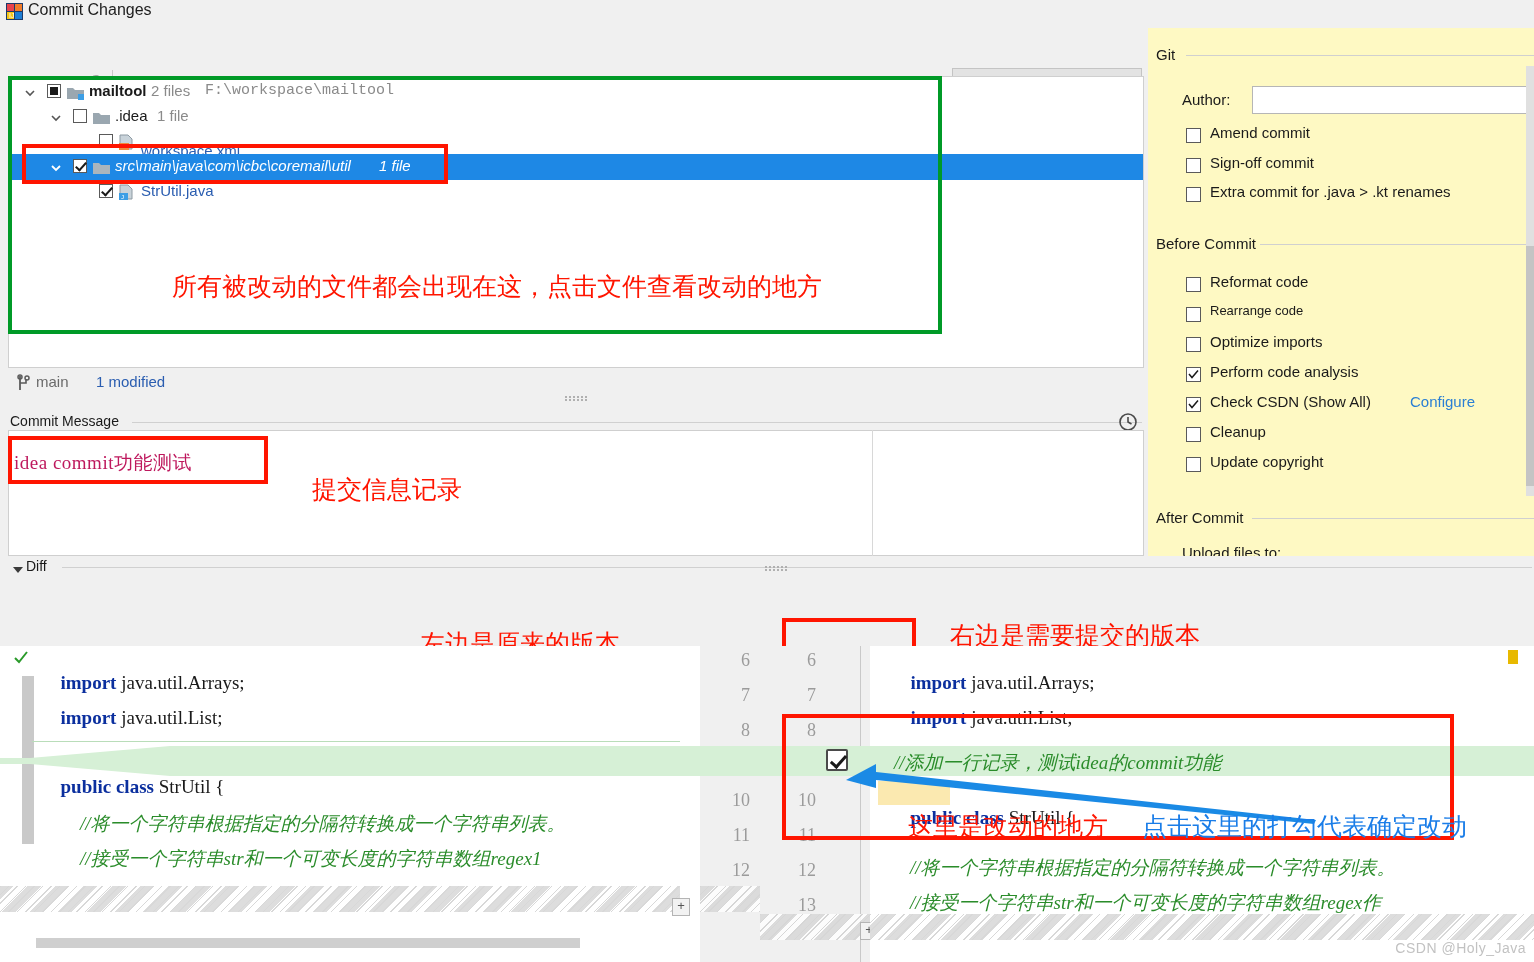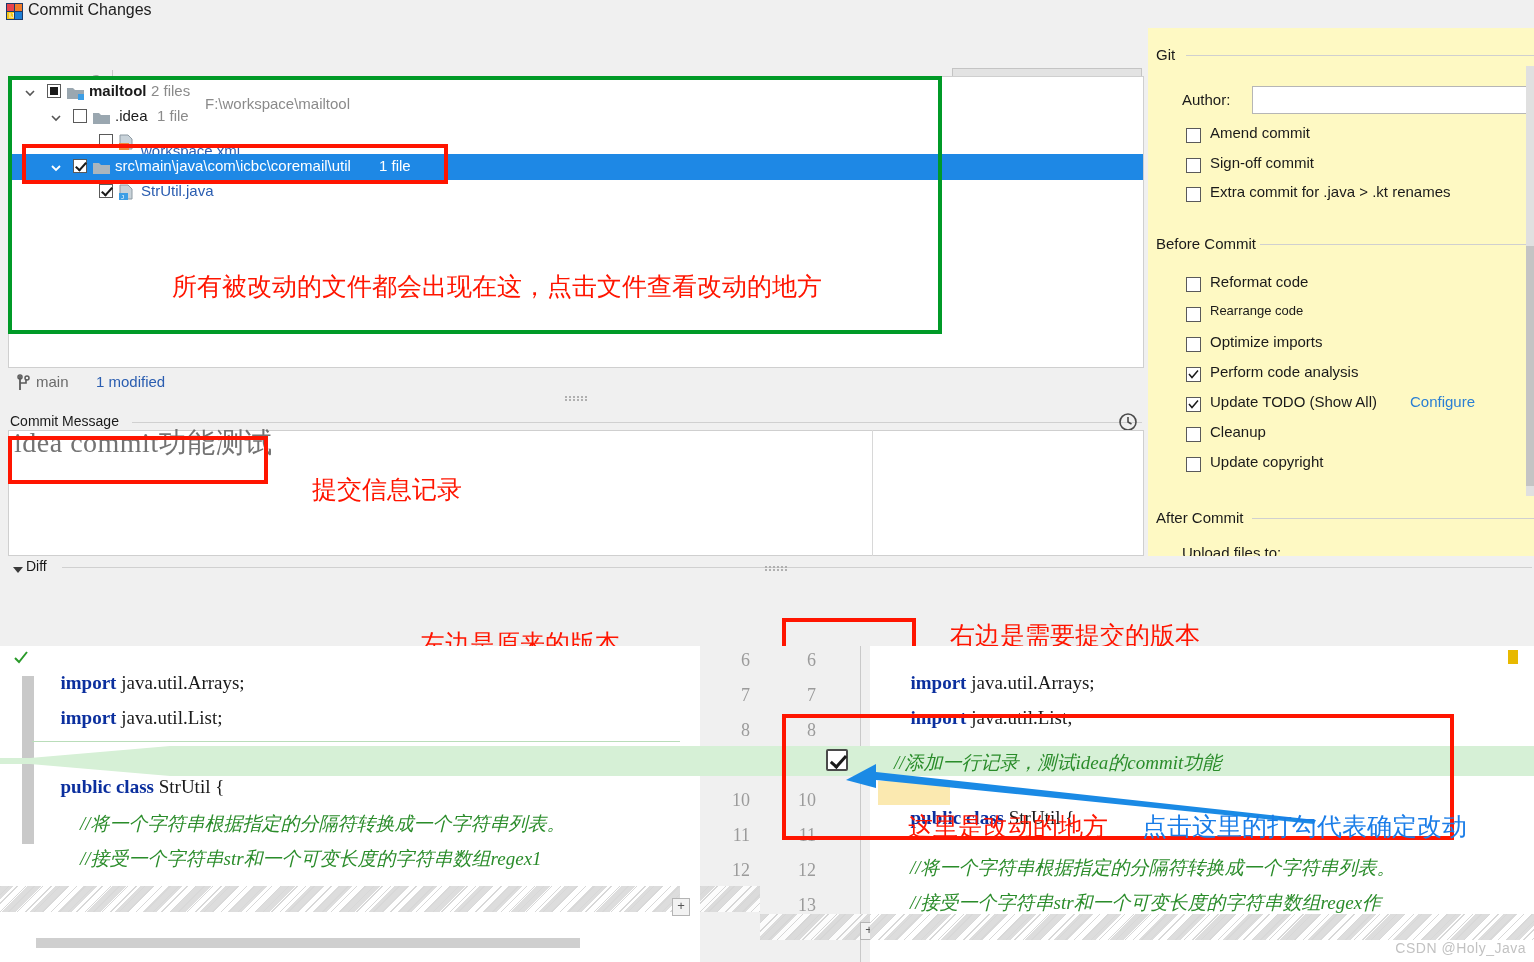--- a/index.html
+++ b/index.html
@@ -24,21 +24,21 @@
 
   
   #cl-label{left:862px;top:47px;font-size:15px;}
   #cl-combo{left:952px;top:40px;width:188px;height:30px;background:#e3e3e3;border:1px solid #c4c4c4;}
   #cl-combo .val{position:absolute;left:8px;top:5px;font-size:15px;color:#555;font-weight:bold;}
   #cl-combo .chev{position:absolute;right:9px;top:10px;}
 
   
   #tree{left:8px;top:76px;width:1134px;height:290px;background:#ffffff;border:1px solid #cfcfcf;overflow:hidden;}
   .trow{position:absolute;left:0;width:1134px;height:26px;}
-  .trow.sel{background:#1e88e5;}
+  .trow.sel{background:#1e88e5;font-style:italic;}
   .twist{position:absolute;width:14px;height:14px;}
   .tcheck{position:absolute;width:14px;height:14px;border:1px solid #5a5a5a;background:#fff;box-sizing:border-box;}
   .tcheck.sq:after{content:"";position:absolute;left:2px;top:2px;width:8px;height:8px;background:#1a1a1a;}
   .tcheck.ck:after{content:"";position:absolute;left:4px;top:0px;width:4px;height:9px;border:solid #1a1a1a;border-width:0 2px 2px 0;transform:rotate(42deg);}
   .tfolder{position:absolute;width:16px;height:13px;}
   .tlabel{position:absolute;font-size:15px;}
   .tdim{color:#8a8a8a;}
   .tlink{color:#2a5db0;}
   .jicon{position:absolute;width:14px;height:15px;}
 
@@ -49,21 +49,21 @@
   #splitgrip{left:565px;top:396px;width:24px;height:6px;}
   .dotline{position:absolute;width:24px;height:2px;
     background-image:repeating-linear-gradient(90deg,#b0b0b0 0 2px,transparent 2px 4px);}
 
   
   #cm-title{left:10px;top:413px;font-size:14px;}
   #cm-rule{left:132px;top:422px;width:1010px;height:1px;background:#d0d0d0;}
   #cm-clock{left:1118px;top:412px;width:20px;height:20px;}
   #cm-box{left:8px;top:430px;width:1134px;height:124px;background:#fff;border:1px solid #cfcfcf;}
   #cm-vline{left:872px;top:430px;width:1px;height:126px;background:#d8d8d8;}
-  #cm-text{left:14px;top:424px;font-family:"Liberation Serif","DejaVu Serif",serif;font-size:28px;color:#737373;letter-spacing:.5px;}
+  #cm-text{left:14px;top:450px;font-family:"Liberation Serif","DejaVu Serif",serif;font-size:19px;color:#be185d;letter-spacing:.5px;}
 
   
   #diff-caret{left:12px;top:562px;}
   #diff-title{left:26px;top:558px;font-size:14px;}
   #diff-rule{left:62px;top:567px;width:1470px;height:1px;background:#d0d0d0;}
   #diff-grip{left:765px;top:566px;}
 
   #diffbar{left:0;top:582px;width:1534px;height:42px;background:#f0f0f0;}
 
   
@@ -200,21 +200,21 @@
     </span>
     <span class="tcheck sq" style="left:38px;top:5px;"></span>
     <span class="tfolder" style="left:58px;top:7px;">
       <svg width="18" height="14" viewBox="0 0 18 14">
         <path d="M0 2 H6 L8 4 H17 V13 H0 Z" fill="#9aa7b0"></path>
         <rect x="11" y="8" width="6" height="6" fill="#3c9ee5"></rect>
       </svg>
     </span>
     <span class="tlabel" style="left:80px;top:3px;font-weight:bold;">mailtool</span>
     <span class="tlabel tdim" style="left:142px;top:3px;">2 files</span>
-    <span class="tlabel tdim" style="left:196px;top:16px;">F:\workspace\mailtool</span>
+    <span class="tlabel tdim" style="left:196px;top:3px;font-family:Liberation Mono, monospace;">F:\workspace\mailtool</span>
   </div>
 
   <div class="trow" style="top:27px;">
     <span class="twist" style="left:40px;top:7px;">
       <svg width="14" height="14" viewBox="0 0 14 14">
           <path d="M3 5 L7 9 L11 5" stroke="#555" stroke-width="1.6" fill="none"></path>
         </svg>
     </span>
     <span class="tcheck" style="left:64px;top:5px;"></span>
     <span class="tfolder" style="left:84px;top:7px;">
@@ -344,21 +344,21 @@
         </svg>
     </span>
     <span class="abs" style="left:24px;top:0;font-size:15px;">Perform code analysis</span>
   </div>
   <div class="abs" style="left:38px;top:365px;width:340px;height:26px;">
     <span class="abs" style="left:0;top:4px;width:15px;height:15px;border:1px solid #5a5a5a;background:#fff;box-sizing:border-box;">
       <svg width="13" height="13" viewBox="0 0 13 13" style="position:absolute;left:0;top:0;">
           <path d="M2 6 L5 9.5 L11 2.5" stroke="#1a1a1a" stroke-width="1.5" fill="none"></path>
         </svg>
     </span>
-    <span class="abs" style="left:24px;top:0;font-size:15px;">Update TODO (Show All)</span>
+    <span class="abs" style="left:24px;top:0;font-size:15px;">Check CSDN (Show All)</span>
     <span class="abs" style="left:224px;top:0;font-size:15px;color:#2a7fd4;">Configure</span>
   </div>
   <div class="abs" style="left:38px;top:395px;width:330px;height:26px;">
     <span class="abs" style="left:0;top:4px;width:15px;height:15px;border:1px solid #5a5a5a;background:#fff;box-sizing:border-box;"></span>
     <span class="abs" style="left:24px;top:0;font-size:15px;">Cleanup</span>
   </div>
   <div class="abs" style="left:38px;top:425px;width:330px;height:26px;">
     <span class="abs" style="left:0;top:4px;width:15px;height:15px;border:1px solid #5a5a5a;background:#fff;box-sizing:border-box;"></span>
     <span class="abs" style="left:24px;top:0;font-size:15px;">Update copyright</span>
   </div>

